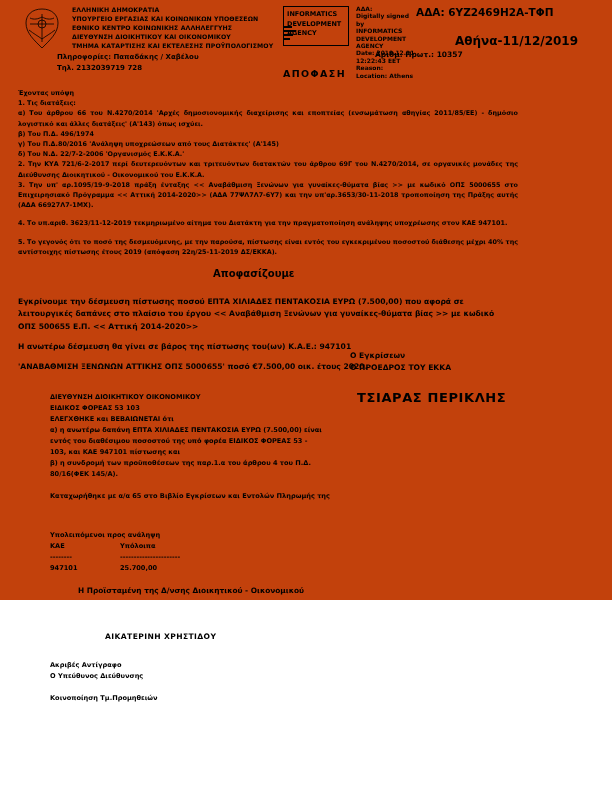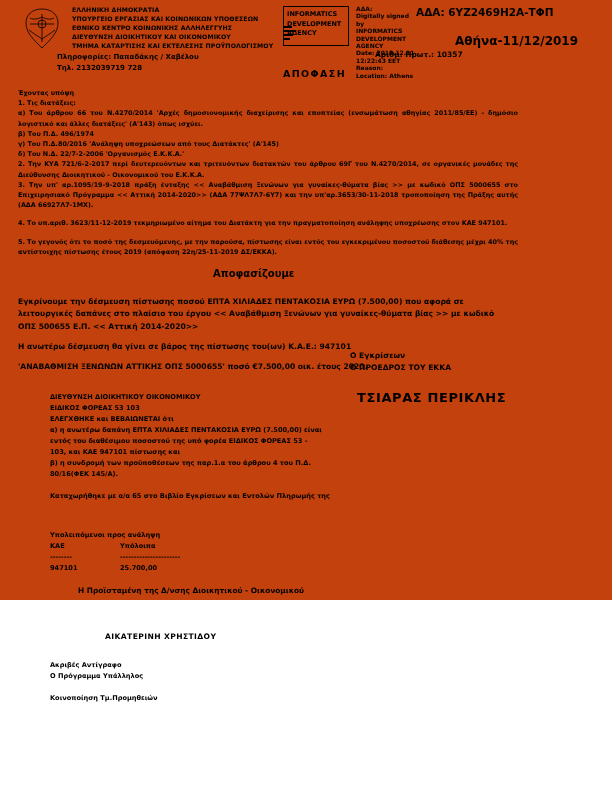--- a/index.html
+++ b/index.html
@@ -336,18 +336,18 @@
       <span class="tb-col1">947101</span>
       <span>25.700,00</span>
     </div>
   </div>
 
   <div class="proistamenh">Η Προϊσταμένη της Δ/νσης Διοικητικού - Οικονομικού</div>
   <div class="name-bottom">ΑΙΚΑΤΕΡΙΝΗ ΧΡΗΣΤΙΔΟΥ</div>
 
   <div class="footer-note">
     <div>Ακριβές Αντίγραφο</div>
-    <div>Ο Πρόγραμμα Υπάλληλος</div>
+    <div>Ο Υπεύθυνος Διεύθυνσης</div>
   </div>
 
   <div class="koinop">Κοινοποίηση   Τμ.Προμηθειών</div>
 
 </div>
 
 </body></html>

